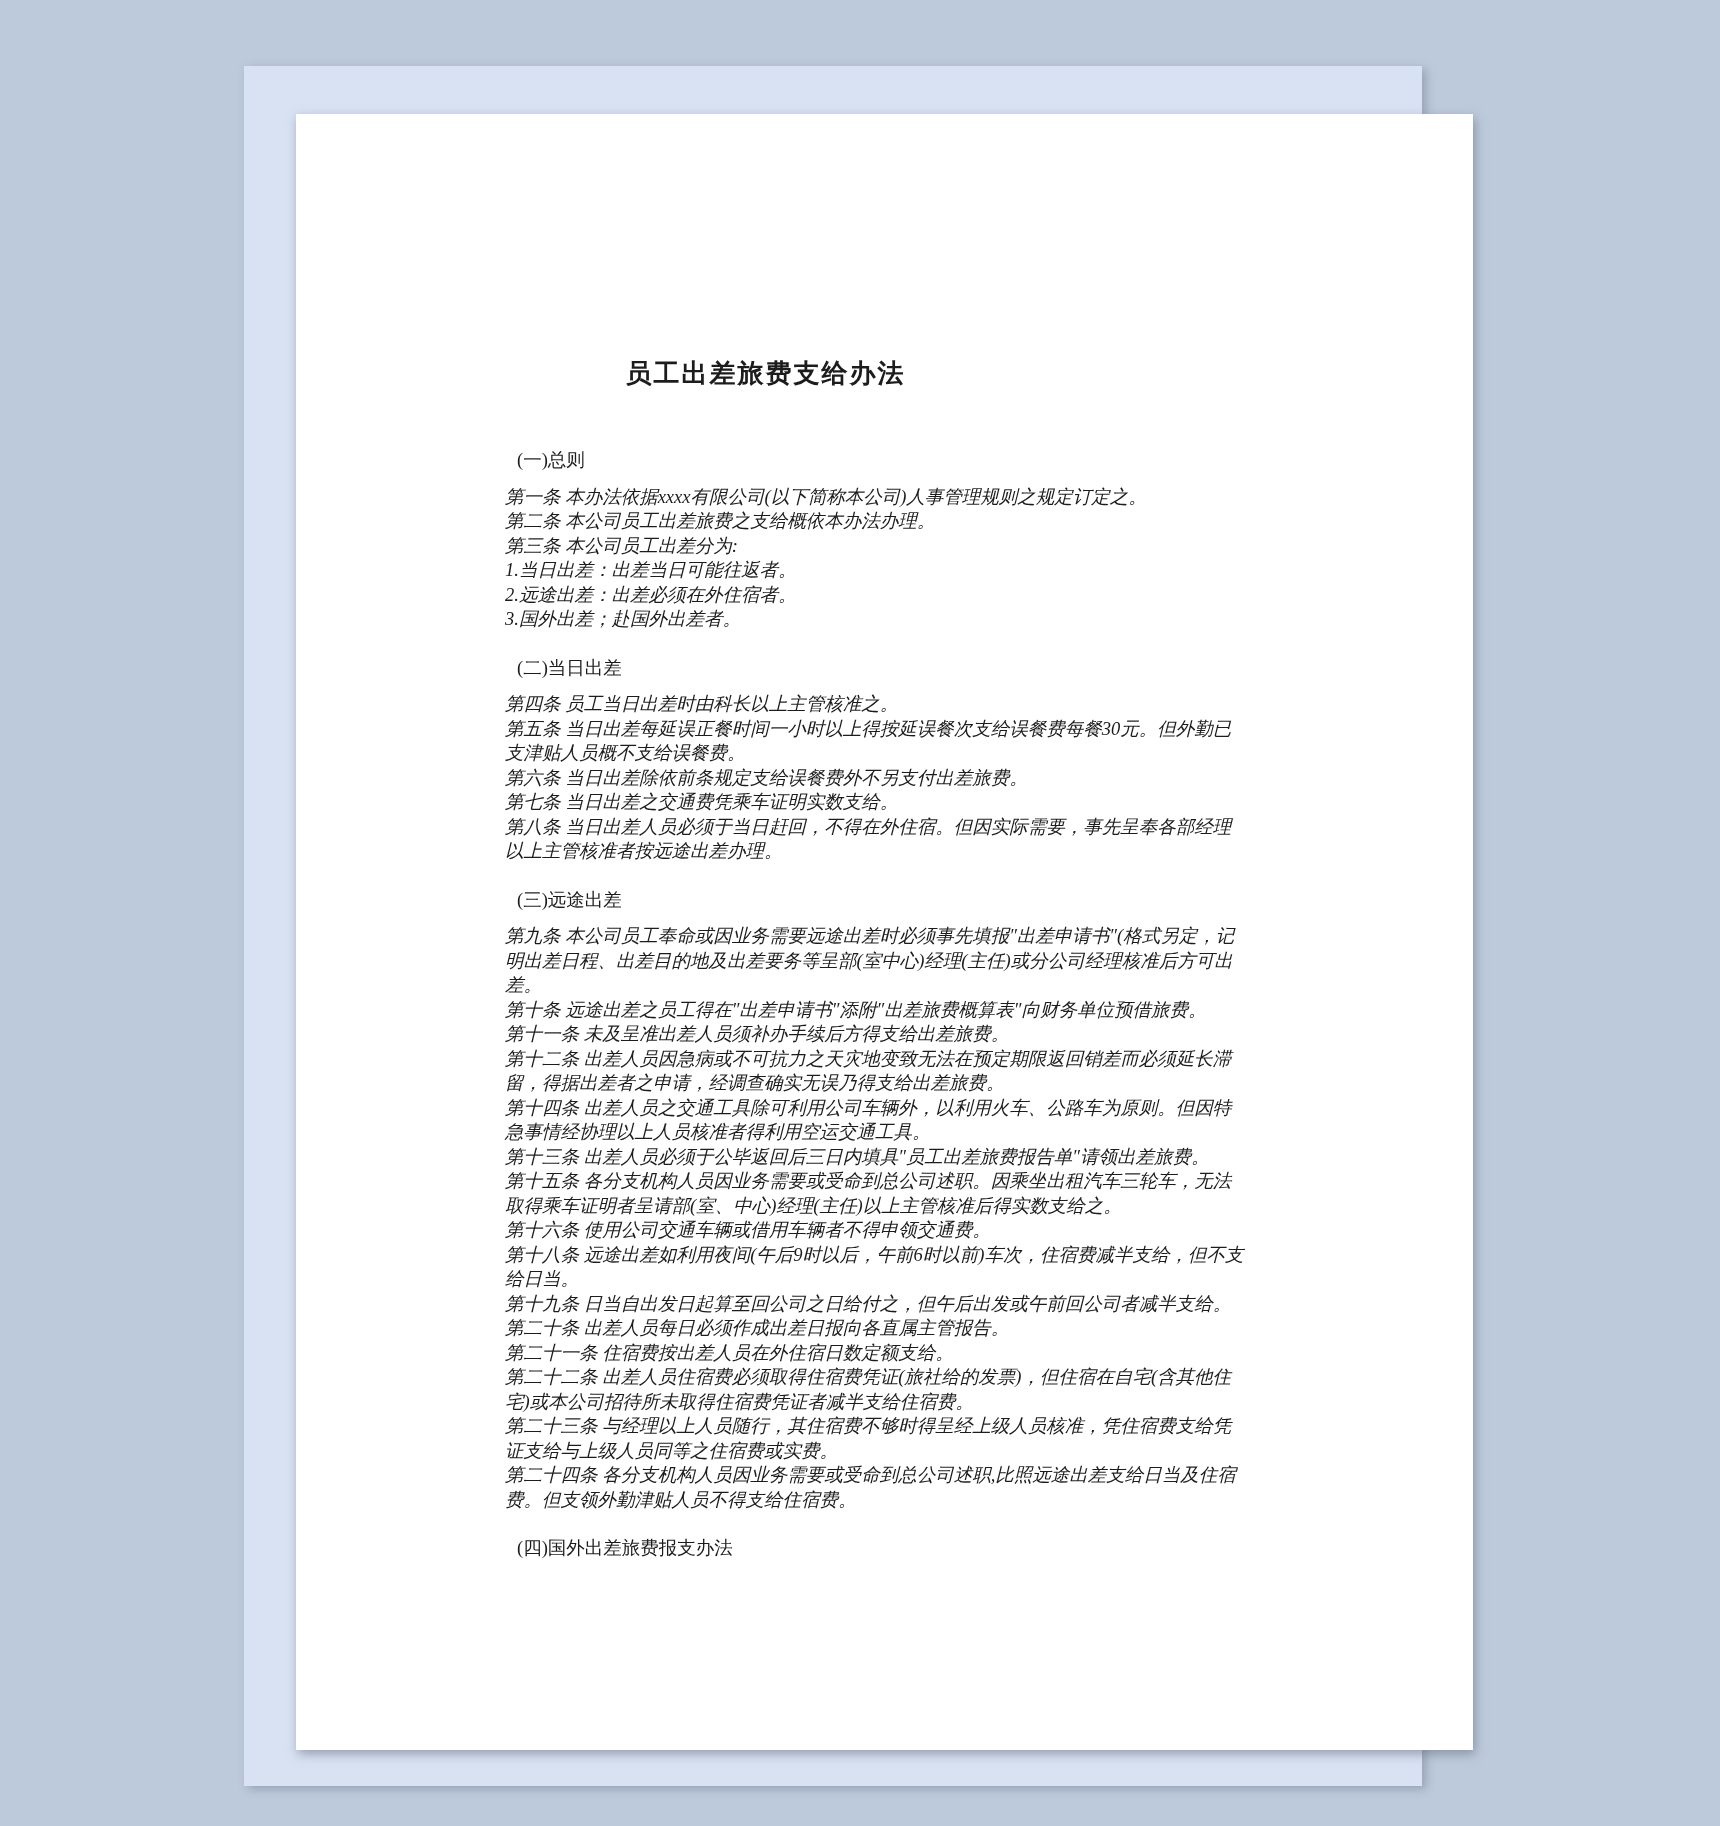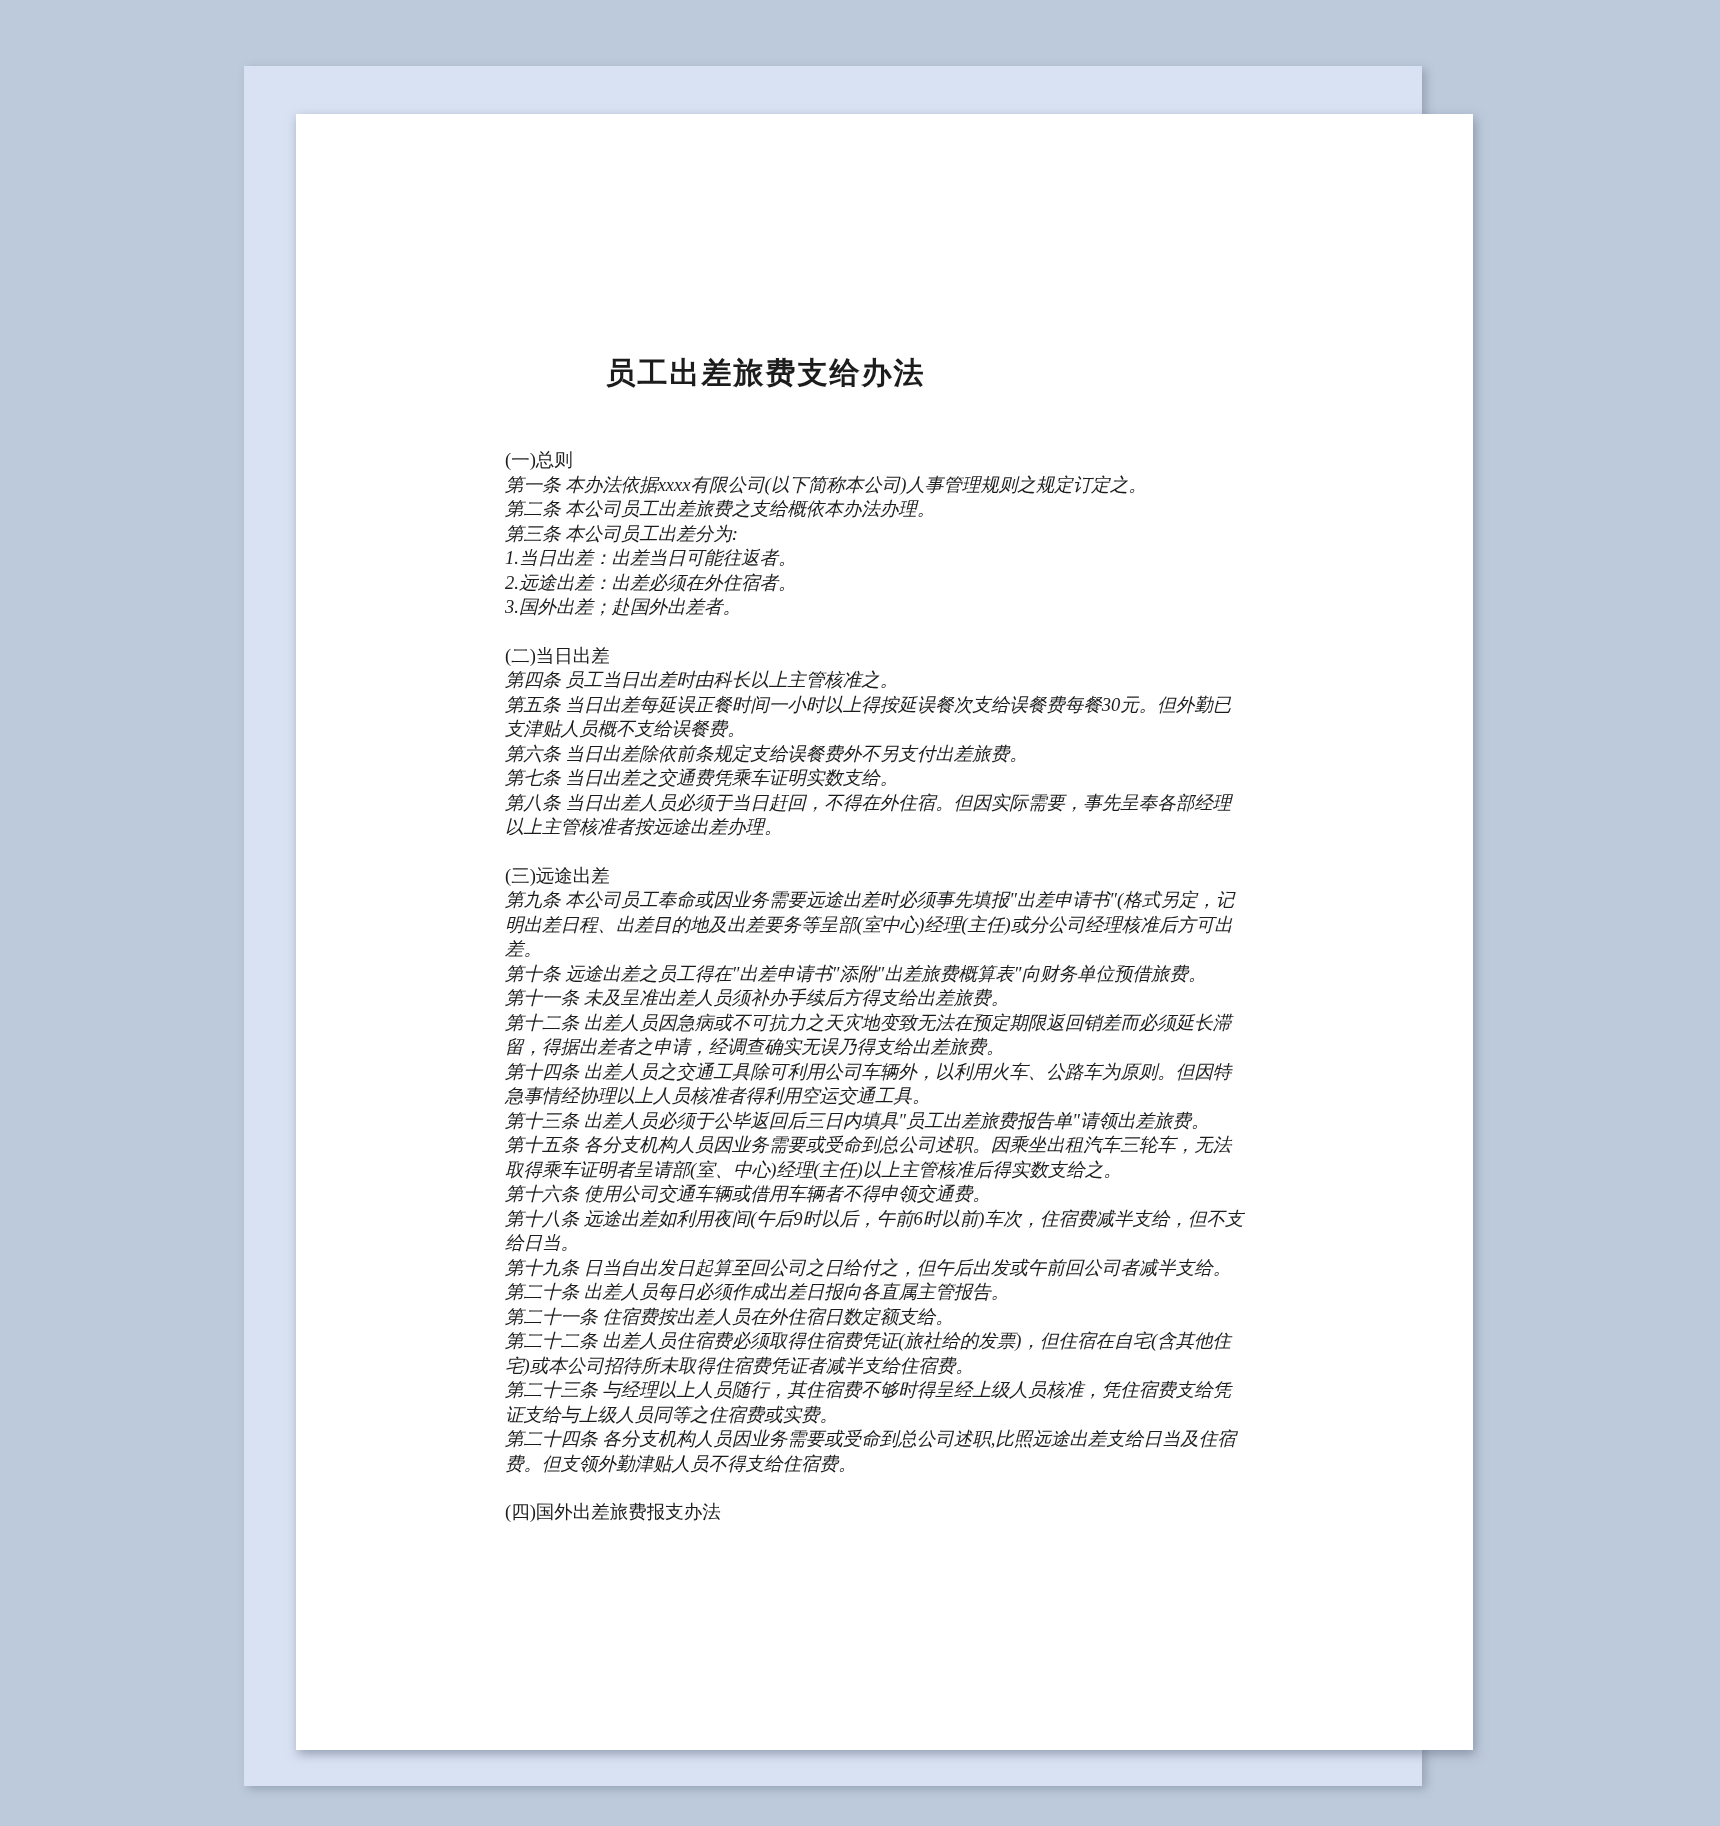--- a/index.html
+++ b/index.html
@@ -33,40 +33,40 @@
     background: #ffffff;
     box-shadow: 2px 4px 10px rgba(92, 103, 124, 0.55);
     box-sizing: border-box;
     padding: 241px 227px 60px 209px;
     overflow: hidden;
   }
   .doc-title {
     margin: 0;
     font-family: "Liberation Sans", "DejaVu Sans", sans-serif;
     font-weight: bold;
-    font-size: 30px;
+    font-size: 26px;
     line-height: 36px;
     color: #1c1c1c;
     text-align: center;
     position: relative;
     left: -110px;
     letter-spacing: 2px;
   }
   .doc-body {
     margin-top: 57px;
     font-size: 18.5px;
     line-height: 24.5px;
     color: #1c1c1c;
     word-break: break-all;
   }
   .doc-section { margin: 0; }
   .doc-section + .doc-section { margin-top: 24px; }
   .section-heading {
     font-weight: normal;
-    margin: 0;
+    margin: 12px;
     font-size: 18.5px;
     line-height: 24.5px;
   }
   .paragraph { margin: 0; font-style: italic; }
 </style>
 </head>
 <body>
 
 <div class="stage" style="background: rgb(189, 202, 219);">
   <div class="back-sheet" style="background: rgb(216, 226, 243);"></div>

